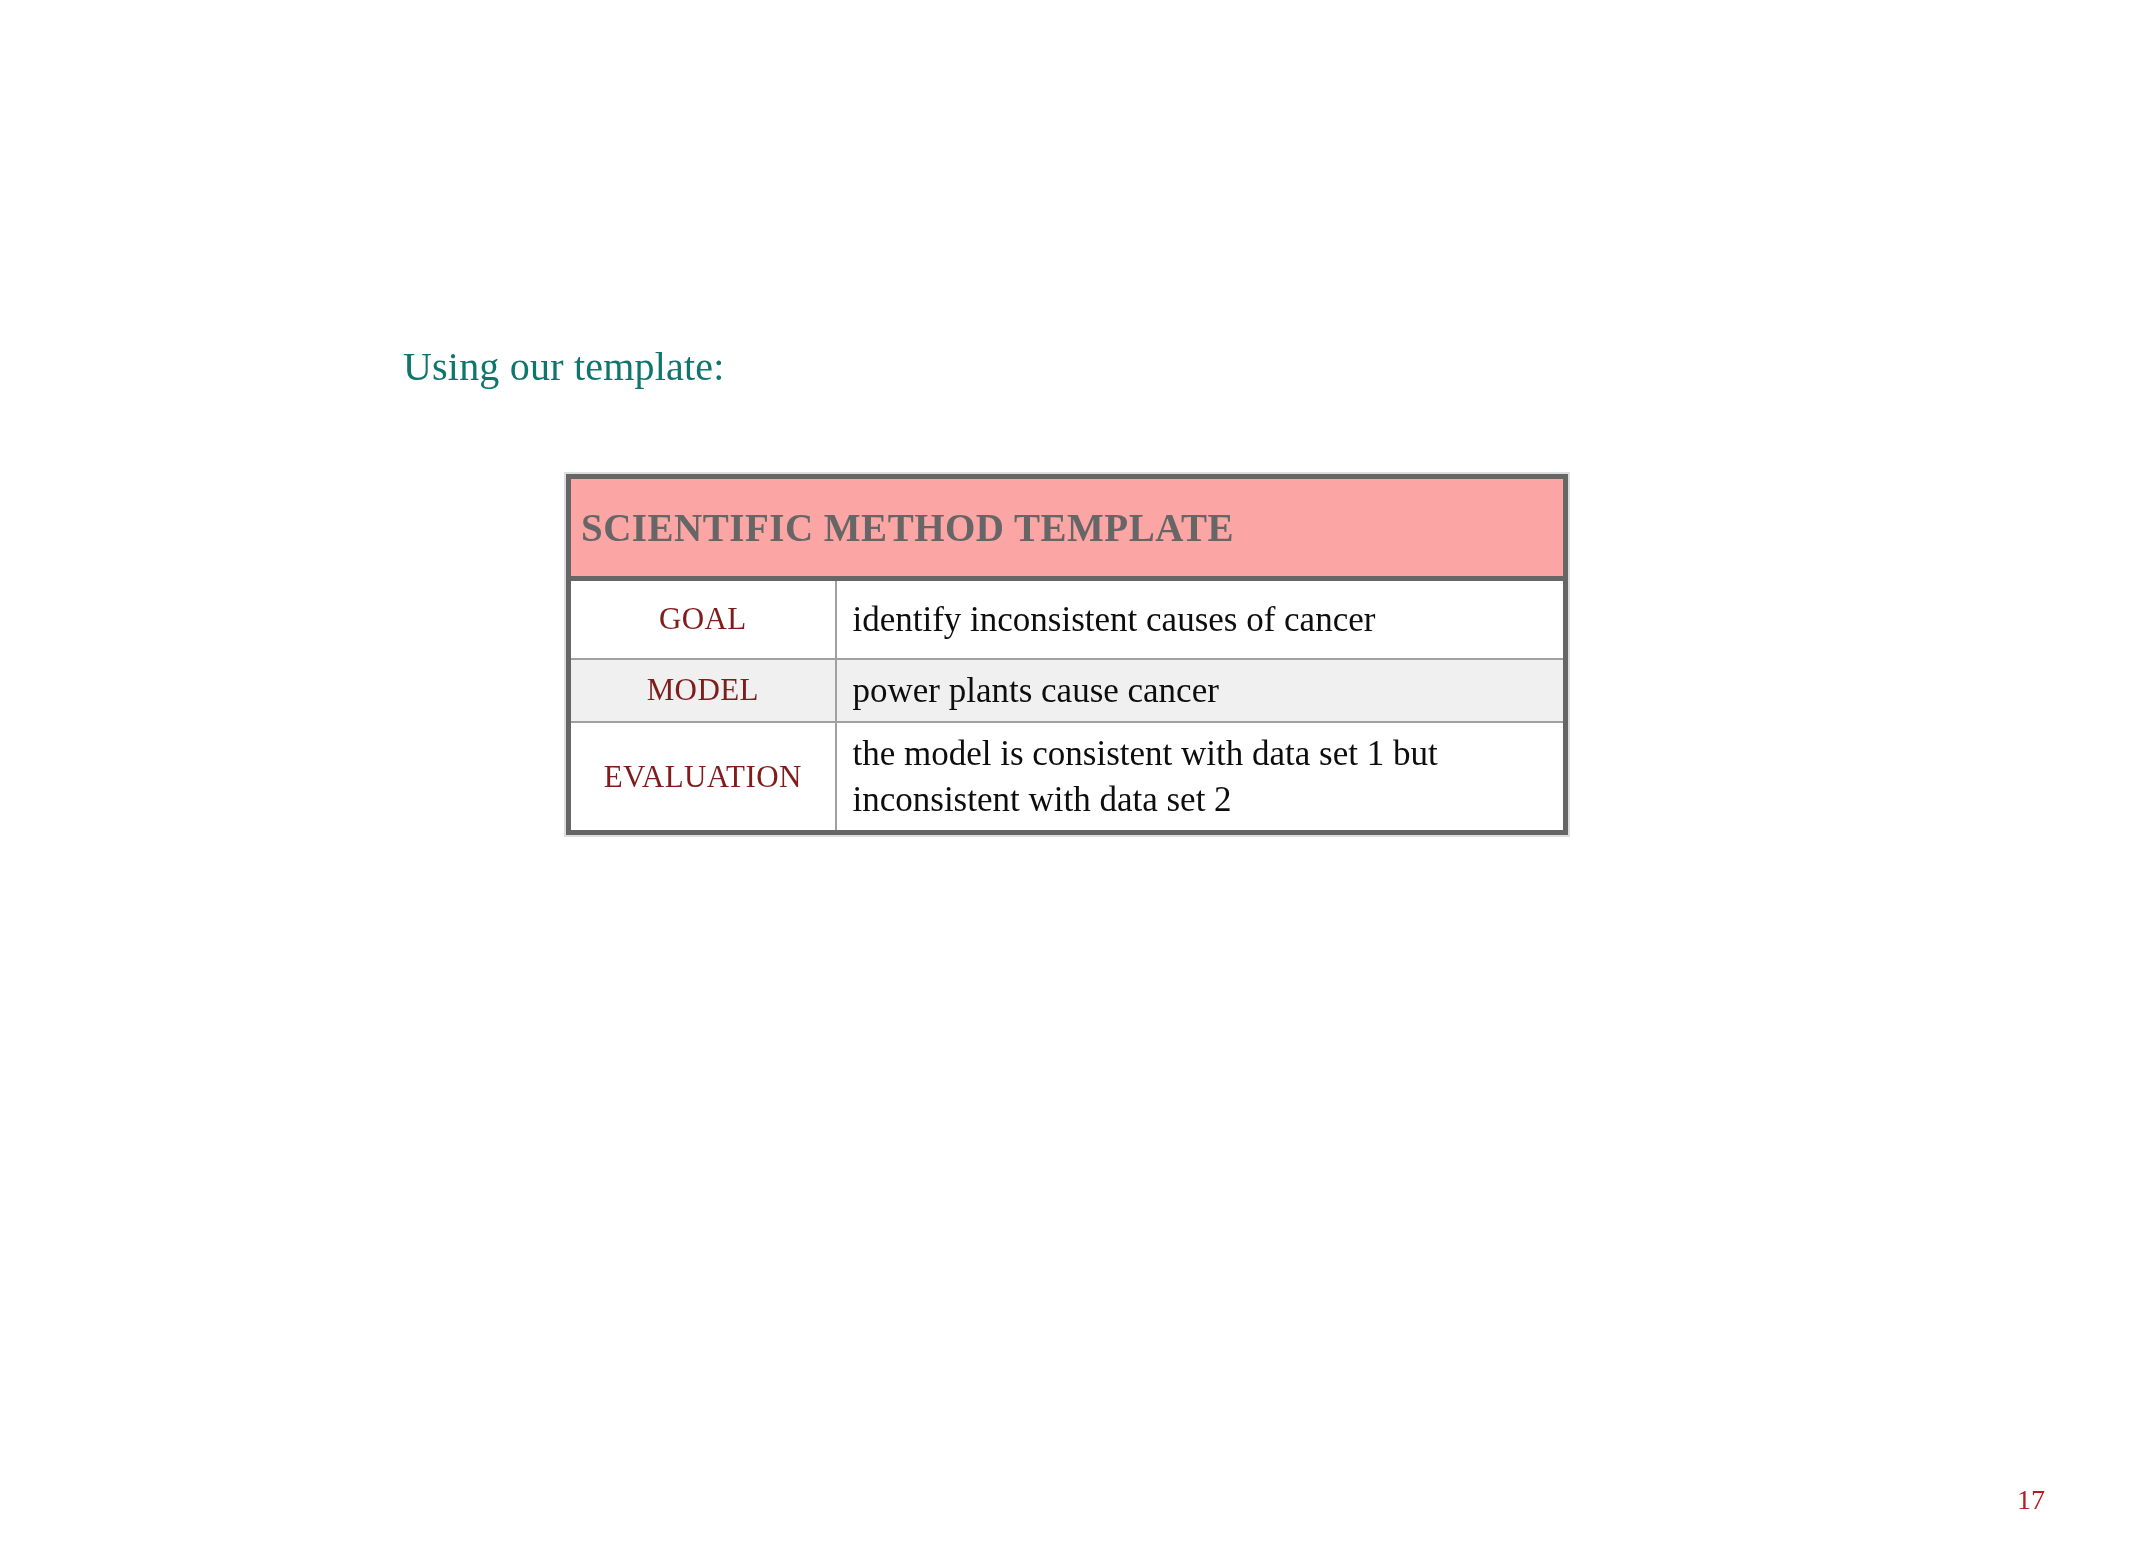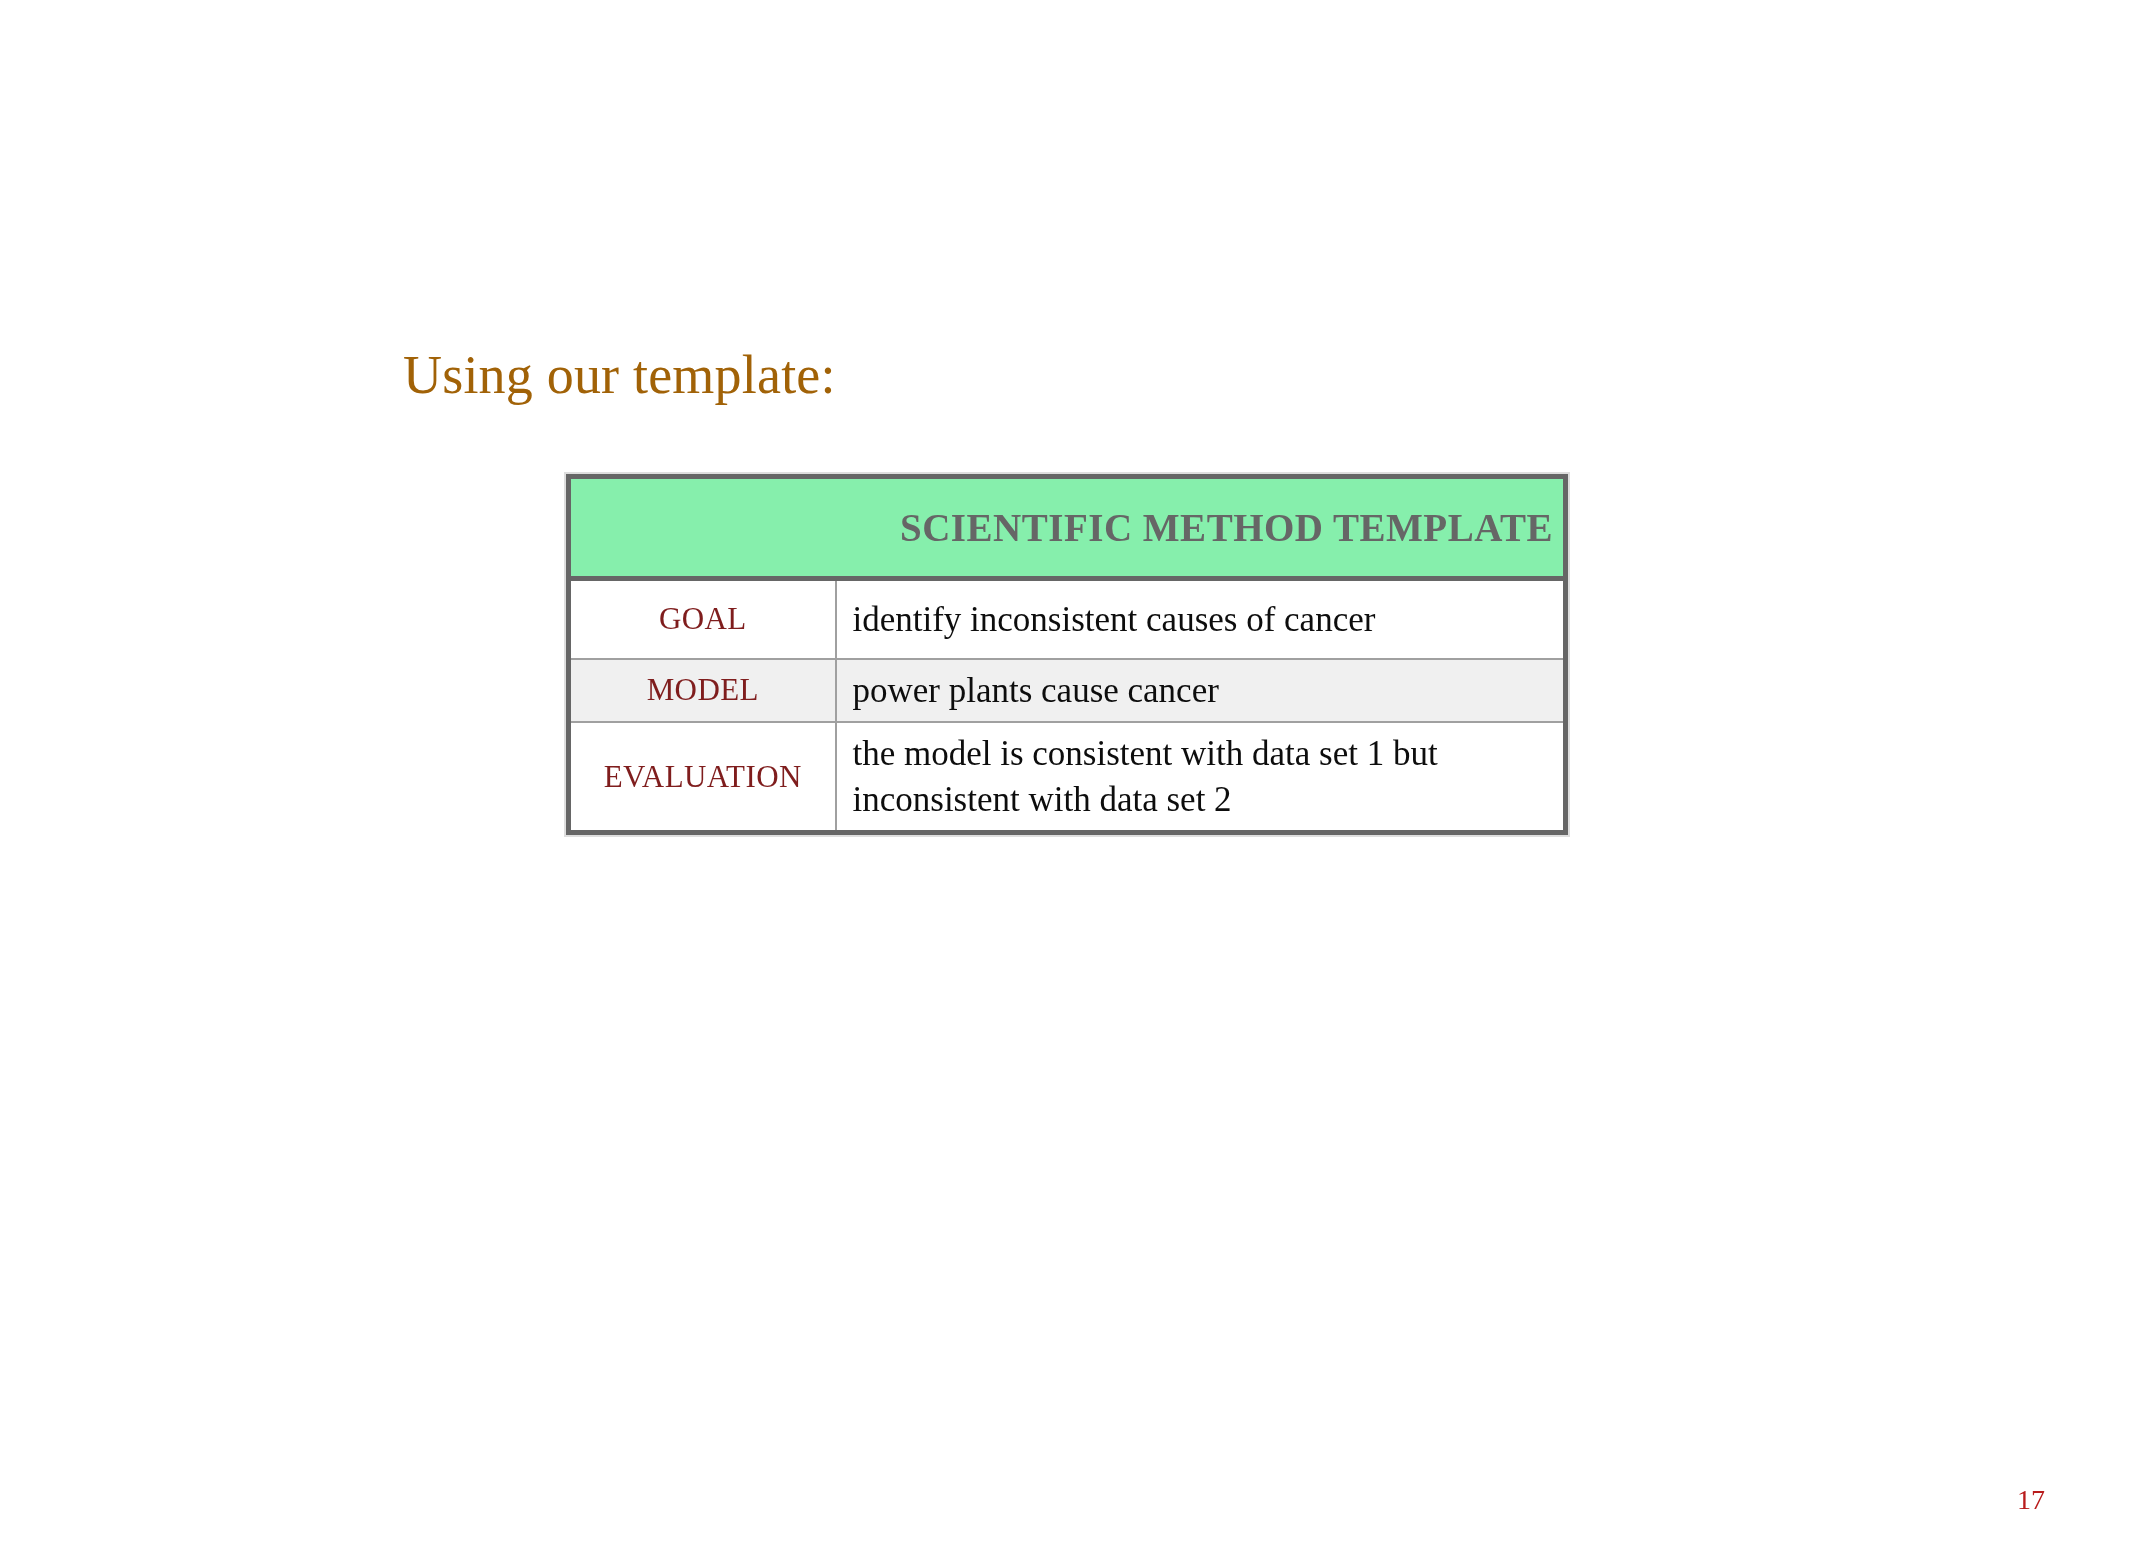--- a/index.html
+++ b/index.html
@@ -13,49 +13,49 @@
     height: 1558px;
     font-family: "Liberation Serif", "DejaVu Serif", serif;
     overflow: hidden;
   }
 
   .slide-heading {
     position: absolute;
     left: 403px;
     top: 344px;
     margin: 0;
-    font-size: 54px;
+    font-size: 40px;
     font-weight: 400;
     line-height: 1.15;
-    color: #a16207;
+    color: #0f766e;
     letter-spacing: 0.2px;
   }
 
   table.smt {
     position: absolute;
     left: 566px;
     top: 474px;
     width: 1002px;
     border-collapse: collapse;
     table-layout: fixed;
     background: #ffffff;
     border: 5px solid #666666;
     box-shadow: 0 0 0 2px #dedede;
   }
 
   table.smt col.c-label { width: 267px; }
 
   table.smt thead th.title-cell {
     height: 97px;
     border-bottom: 5px solid #666666;
-    background: #86efac;
+    background: #fca5a5;
     font-size: 39px;
     font-weight: 700;
     color: #666666;
-    text-align: right;
+    text-align: left;
     vertical-align: middle;
     letter-spacing: 0.5px;
     padding: 0 10px;
   }
 
   table.smt tbody th,
   table.smt tbody td {
     border: 2px solid #a0a0a0;
     vertical-align: middle;
   }

